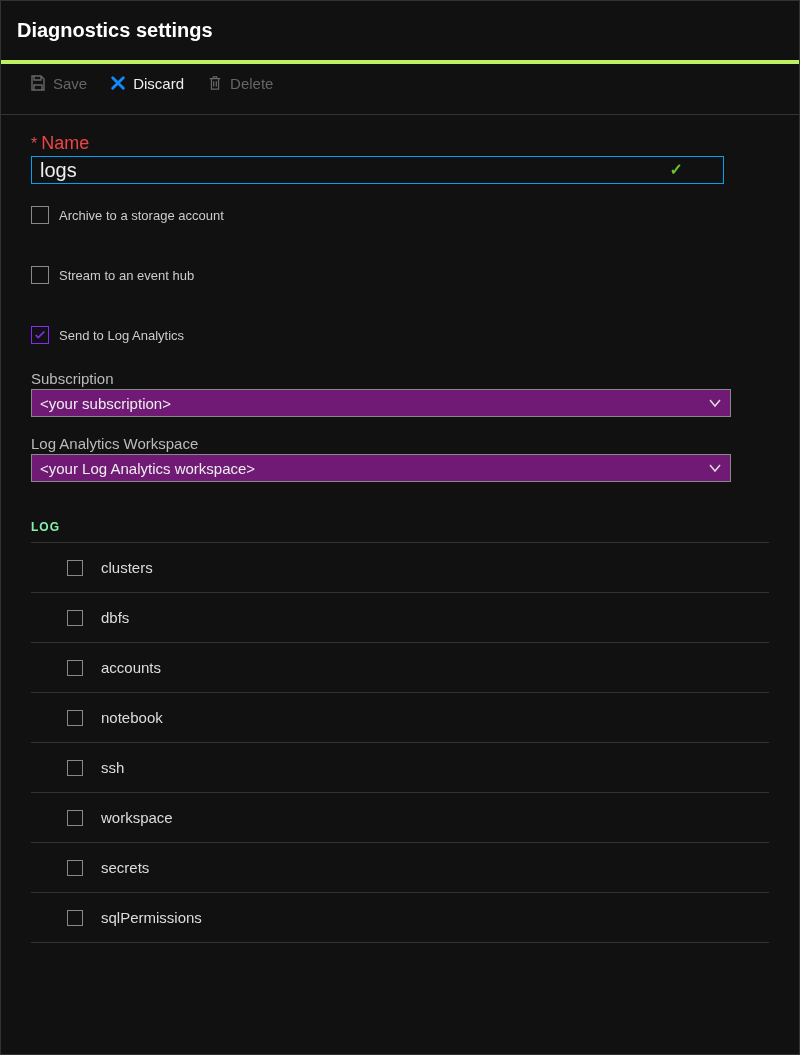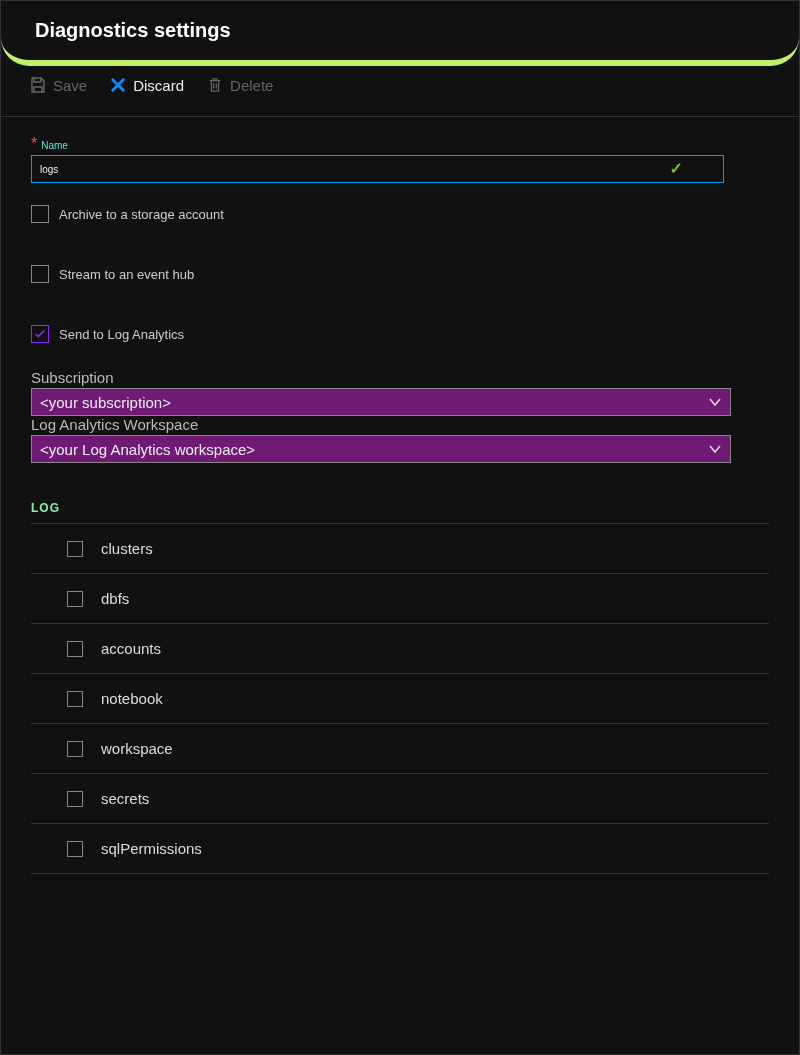--- a/index.html
+++ b/index.html
@@ -9,23 +9,22 @@
     font-family: "Segoe UI", Arial, sans-serif;
     color: #ddd;
     overflow: hidden;
   }
   .panel {
     border: 1px solid #333;
     width: 800px; height: 1055px;
     background: #111;
   }
   .header {
-    padding: 18px 22px 18px 34px;
-    border-bottom: 6px solid #bef264;
-    border-radius: 28px;
+    padding: 18px 22px 18px 16px;
+    border-bottom: 4px solid #bef264;
   }
   .header h1 {
     font-size: 20px; font-weight: 600; color: #fff;
   }
   .toolbar {
     display: flex; align-items: center;
     padding: 10px 18px 22px 28px;
     gap: 22px;
     border-bottom: 1px solid #333;
     font-size: 15px;
@@ -33,26 +32,26 @@
   .tb-btn { display: flex; align-items: center; gap: 6px; cursor: pointer; }
   .tb-disabled { color: #666; }
   .tb-active { color: #eee; text-align: center; }
   .tb-active .x-icon { color: #1189ff; font-weight: 900; }
   .icon-slot { width: 18px; height: 18px; display: inline-flex; align-items: center; justify-content: center; }
   .save-svg, .trash-svg { fill: none; stroke: #666; stroke-width: 1.4; }
   .content { padding: 18px 30px 0 30px; }
   .field-row { margin-bottom: 8px; }
   .label-row { display: flex; align-items: baseline; gap: 4px; margin-bottom: 2px; }
   .req { color: #e05050; }
-  .label-text { color: #5eead4; font-size: 10px; }
+  .label-text { color: #ef4444; font-size: 18px; }
   .text-input-wrap { position: relative; }
   .text-input {
     width: 693px; height: 28px;
     background: #111; border: 1px solid #00a1f1;
-    color: #eee; font-size: 10px;
+    color: #eee; font-size: 20px;
     padding: 2px 28px 2px 8px;
     outline: none;
   }
   .valid-check { position: absolute; right: 86px; top: 4px; color: #6ec42a; font-size: 16px; font-weight: bold; pointer-events: none; }
   .cb-row { display: flex; align-items: center; gap: 10px; margin-top: 26px; }
   .cb-row.first { margin-top: 22px; }
   .cb { width: 18px; height: 18px; border: 1px solid #888; display: inline-flex; align-items: center; justify-content: center; cursor: pointer; }
   .cb.checked { border-color: #8828ff; }
   .cb.checked svg { stroke: #8828ff; }
   .cb-label { color: #ccc; font-size: 13px; }
@@ -60,21 +59,21 @@
   .sel-label { color: #bbb; font-size: 15px; margin-bottom: 2px; }
   .select-box {
     width: 700px; height: 28px;
     border: 1px solid #888; background: #701a75;
     color: #eee; font-size: 15px;
     padding: 3px 30px 3px 8px;
     position: relative; cursor: pointer;
     display: flex; align-items: center;
   }
   .select-chevron { position: absolute; right: 8px; top: 6px; }
-  .select-block { }
+  .select-block { margin-bottom: 18px; }
   .log-header {
     color: #86efac; font-size: 12px; font-weight: 600; letter-spacing: 1px;
     margin-top: 38px; margin-bottom: 8px;
   }
   .log-list { border-top: 1px solid #333; }
   .log-item {
     display: flex; align-items: center; gap: 18px;
     padding: 16px 8px 16px 36px;
     border-bottom: 1px solid #333;
   }
@@ -189,20 +188,24 @@
         <div class="log-item">
           <span class="cb"></span>
           <span class="log-name">accounts</span>
         </div>
         <div class="log-item">
           <span class="cb"></span>
           <span class="log-name">notebook</span>
         </div>
         <div class="log-item">
           <span class="cb"></span>
+          <span class="log-name">ssh</span>
+        </div>
+        <div class="log-item">
+          <span class="cb"></span>
           <span class="log-name">workspace</span>
         </div>
         <div class="log-item">
           <span class="cb"></span>
           <span class="log-name">secrets</span>
         </div>
         <div class="log-item">
           <span class="cb"></span>
           <span class="log-name">sqlPermissions</span>
         </div>

